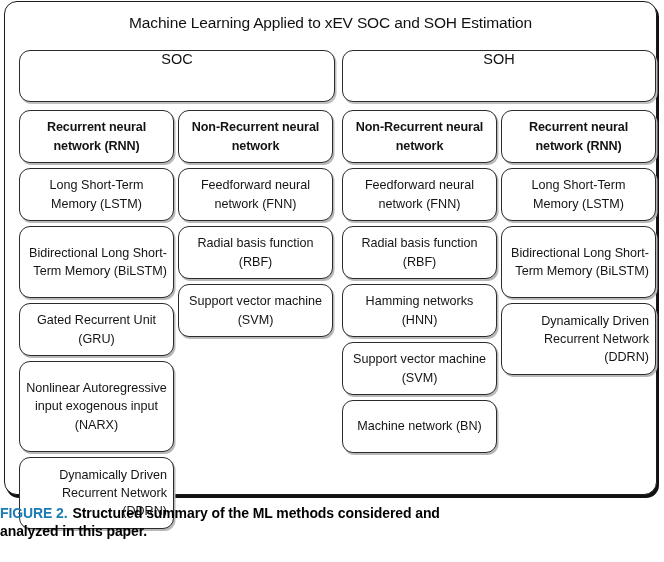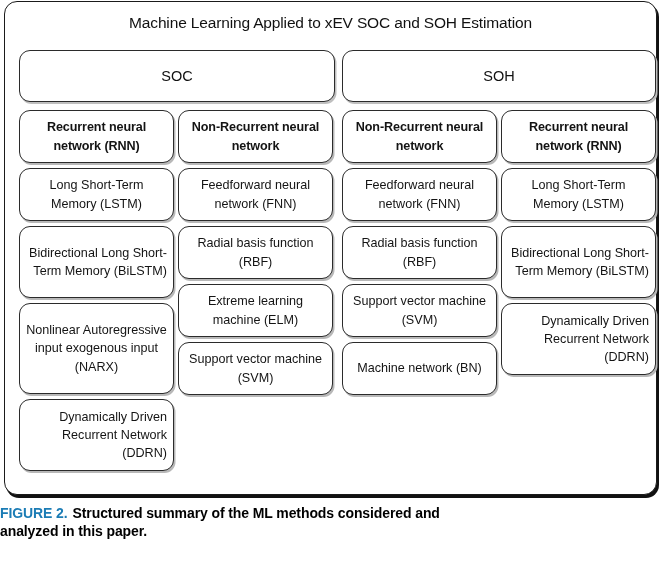--- a/index.html
+++ b/index.html
@@ -44,21 +44,20 @@
   }
 
   
   .group-header {
     position: absolute;
     box-sizing: border-box;
     border: 1.4px solid #2b2b2b;
     border-radius: 11px;
     background: #ffffff;
     display: flex;
-    align-items: center;
     justify-content: center;
     font-size: 14.5px;
     color: #111111;
     box-shadow: 1.5px 2px 0 0 #bfbfbf;
   }
   #group-header-soc { left: 14px;  top: 48px; width: 316px; height: 52px; }
   #group-header-soh { left: 337px; top: 48px; width: 314px; height: 52px; }
 
   
   .method-column {
@@ -133,55 +132,58 @@
   <div class="method-column" id="method-column-1">
       <div class="method-box lines-2 is-bold">
         <span>Recurrent neural network (RNN)</span>
       </div>
       <div class="method-box lines-2">
         <span>Long Short-Term Memory (LSTM)</span>
       </div>
       <div class="method-box lines-3">
         <span>Bidirectional Long Short-Term Memory (BiLSTM)</span>
       </div>
+      <div class="method-box lines-2">
+        <span>Gated Recurrent Unit (GRU)</span>
+      </div>
       <div class="method-box lines-4">
         <span>Nonlinear Autoregressive input exogenous input (NARX)</span>
       </div>
       <div class="method-box lines-3">
         <span>Dynamically Driven Recurrent Network (DDRN)</span>
       </div>
     </div>
 
   <div class="method-column" id="method-column-2">
       <div class="method-box lines-2 is-bold">
         <span>Non-Recurrent neural network</span>
       </div>
       <div class="method-box lines-2">
         <span>Feedforward neural network (FNN)</span>
       </div>
       <div class="method-box lines-2">
         <span>Radial basis function (RBF)</span>
       </div>
       <div class="method-box lines-2">
-        <span>Extreme learning machine (ELM)</span>
-      </div>
-      <div class="method-box lines-2">
         <span>Support vector machine (SVM)</span>
       </div>
     </div>
 
   <div class="method-column" id="method-column-3">
       <div class="method-box lines-2 is-bold">
         <span>Non-Recurrent neural network</span>
       </div>
       <div class="method-box lines-2">
         <span>Feedforward neural network (FNN)</span>
       </div>
       <div class="method-box lines-2">
         <span>Radial basis function (RBF)</span>
+      </div>
+      <div class="method-box lines-2">
+        <span>Hamming networks (HNN)</span>
       </div>
       <div class="method-box lines-2">
         <span>Support vector machine (SVM)</span>
       </div>
       <div class="method-box lines-2">
         <span>Machine network (BN)</span>
       </div>
     </div>
 
   <div class="method-column" id="method-column-4">

